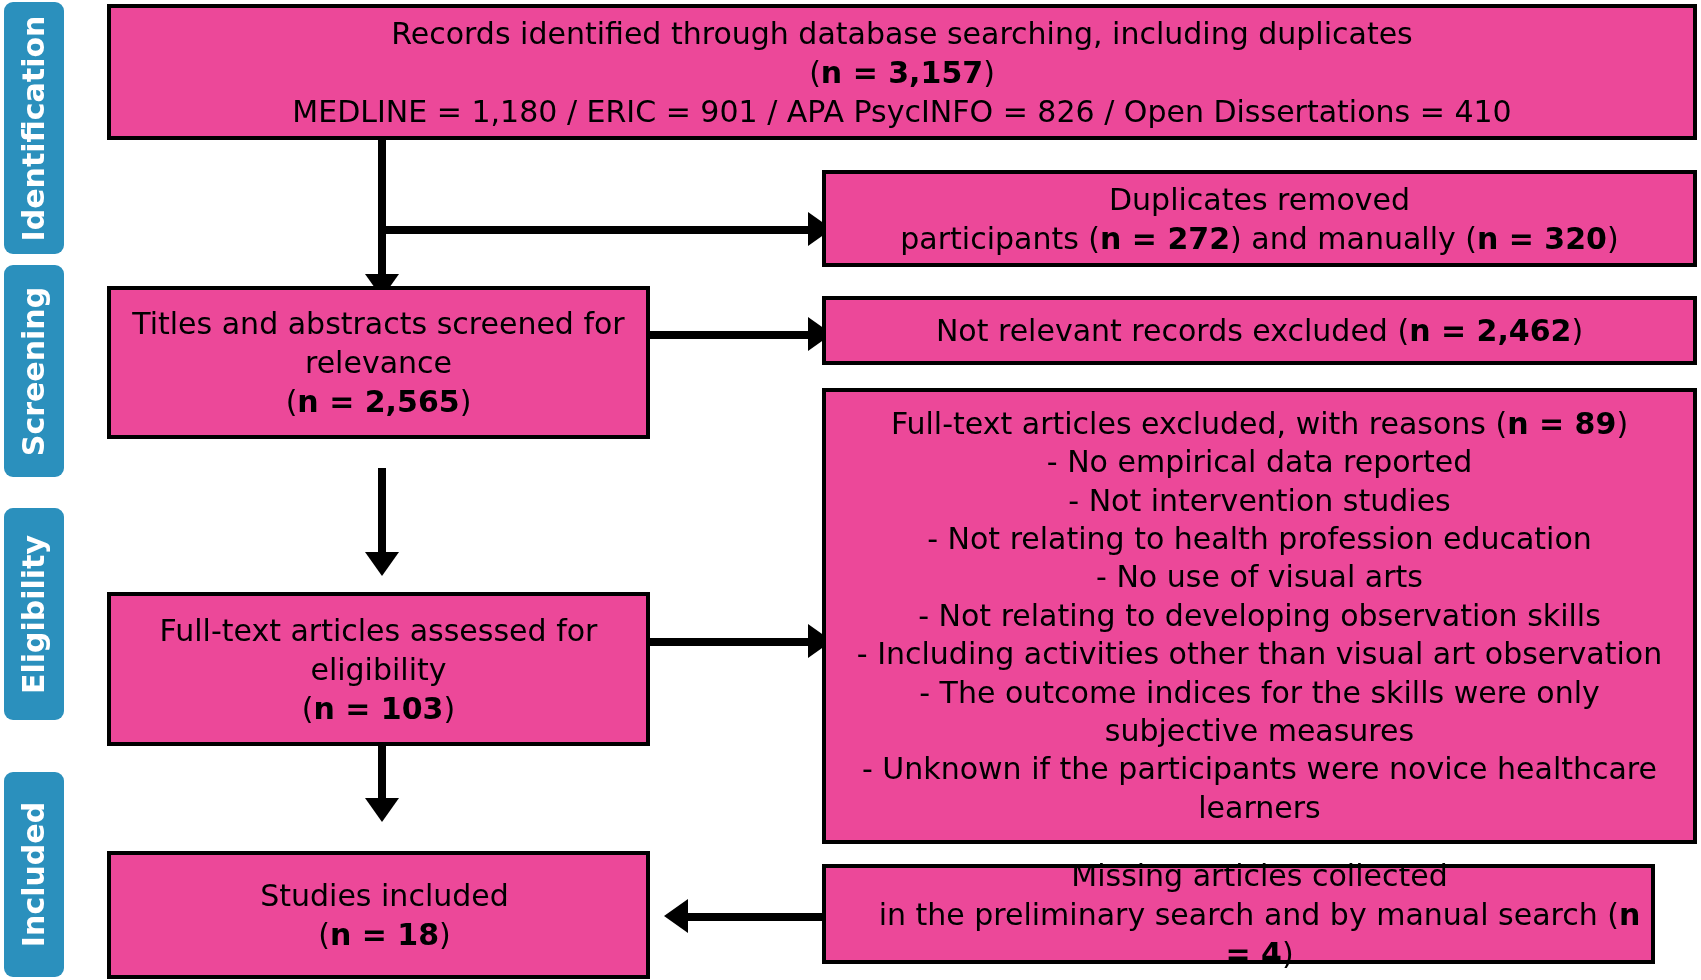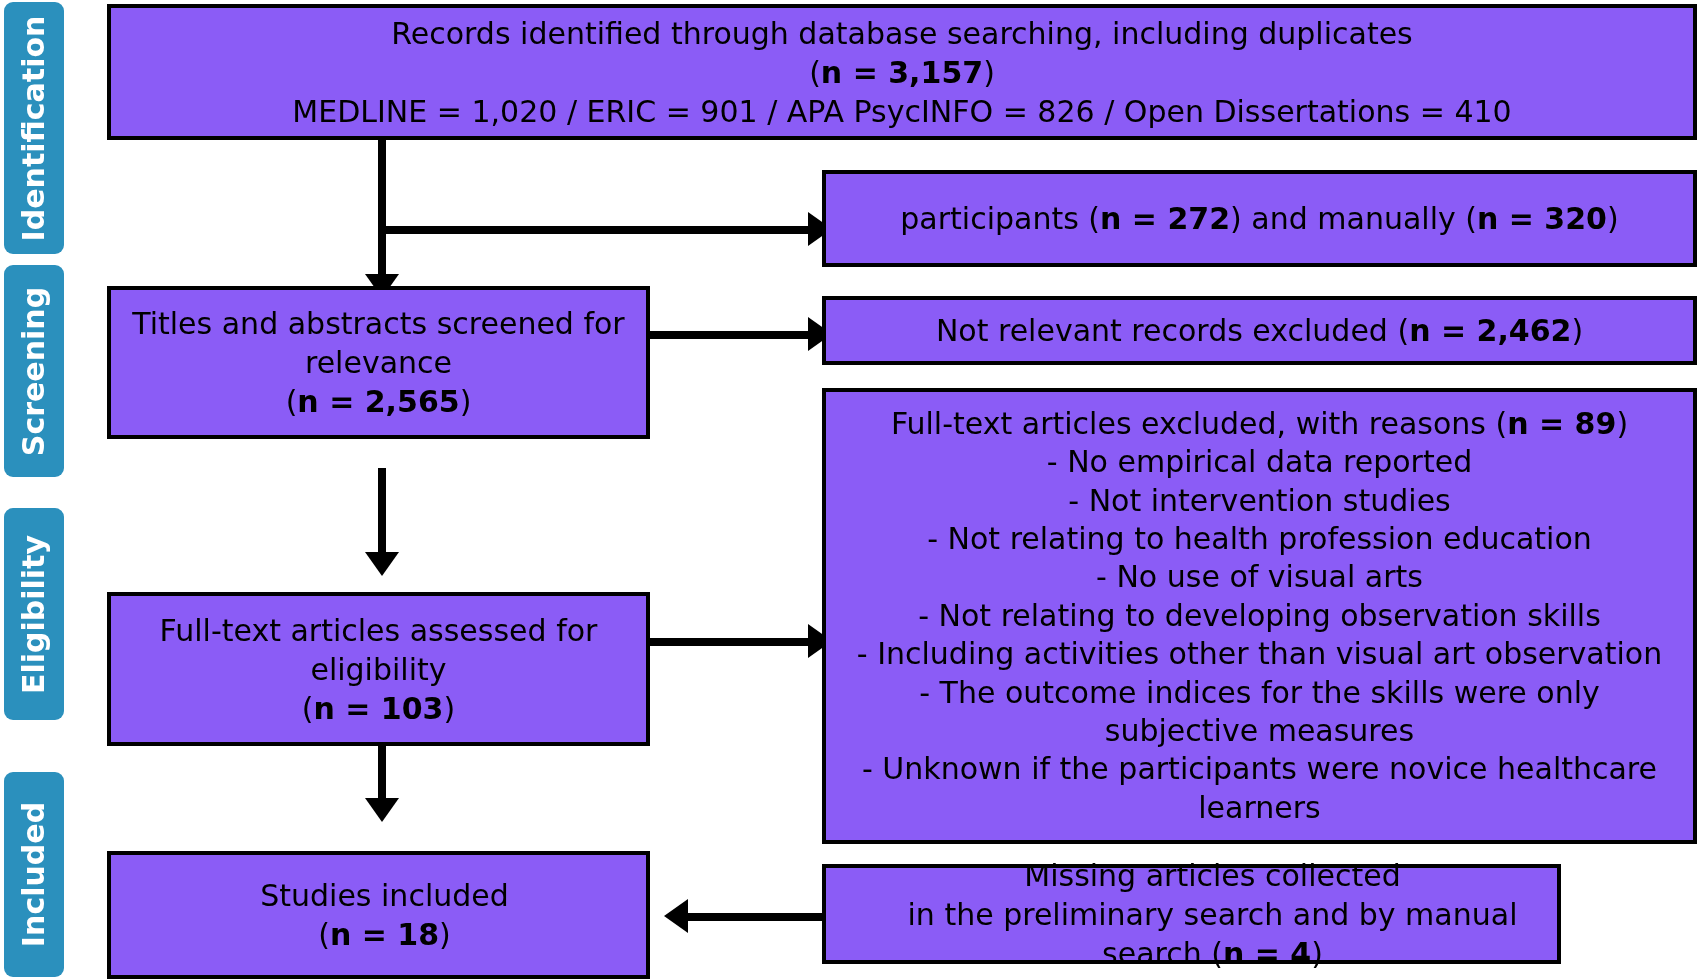--- a/index.html
+++ b/index.html
@@ -32,21 +32,21 @@
     font-size: 30px;
     font-weight: 600;
     white-space: nowrap;
     transform: rotate(-90deg);
     letter-spacing: 0px;
   }
 
   
   .box {
     position: absolute;
-    background: #8b5cf6;
+    background: #ec4899;
     border: 4px solid #000000;
     box-sizing: border-box;
     display: flex;
     align-items: center;
     justify-content: flex-start;
     text-align: center;
   }
   .box .inner {
     width: 100%;
     padding: 0 10px;
@@ -123,26 +123,27 @@
   <div class="ln-h" style="left:650px; top:638px; width:172px; height:8px;"></div>
   <div class="arrow arrow-right" style="left:808px; top:624px;"></div>
 
   <div class="ln-h" style="left:672px; top:913px; width:150px; height:8px;"></div>
   <div class="arrow arrow-left" style="left:664px; top:899px;"></div>
 
   <div class="box" style="left:107px; top:4px; width:1590px; height:136px;">
     <div class="inner">
       <span class="ln">Records identified through database searching, including duplicates</span>
       <span class="ln"><span>(</span><b>n</b><b> = 3,157</b><span>)</span></span>
-      <span class="ln">MEDLINE  = 1,020 / ERIC = 901 / APA PsycINFO = 826 / Open Dissertations = 410</span>
+      <span class="ln">MEDLINE  = 1,180 / ERIC = 901 / APA PsycINFO = 826 / Open Dissertations = 410</span>
     </div>
   </div>
 
   <div class="box" style="left:822px; top:170px; width:875px; height:97px;">
     <div class="inner">
+      <span class="ln">Duplicates removed</span>
       <span class="ln"><span>participants (</span><b>n</b><b> = 272</b><span>) and manually (</span><b>n</b><b> = 320</b><span>)</span></span>
     </div>
   </div>
 
   <div class="box" style="left:107px; top:286px; width:543px; height:153px;">
     <div class="inner">
       <span class="ln">Titles and abstracts screened for</span>
       <span class="ln">relevance</span>
       <span class="ln"><span>(</span><b>n</b><b> = 2,565</b><span>)</span></span>
     </div>
@@ -178,20 +179,20 @@
     </div>
   </div>
 
   <div class="box" style="left:107px; top:851px; width:543px; height:128px;padding-left:12px;">
     <div class="inner">
       <span class="ln">Studies included</span>
       <span class="ln"><span>(</span><b>n</b><b> = 18</b><span>)</span></span>
     </div>
   </div>
 
-  <div class="box" style="left:822px; top:864px; width:739px; height:100px;padding-left:42px;">
+  <div class="box" style="left:822px; top:864px; width:833px; height:100px;padding-left:42px;">
     <div class="inner">
       <span class="ln">Missing articles collected</span>
       <span class="ln"><span>in the preliminary search and by manual search (</span><b>n</b><b> = 4</b><span>)</span></span>
     </div>
   </div>
 
 </div>
 
 </body></html>

